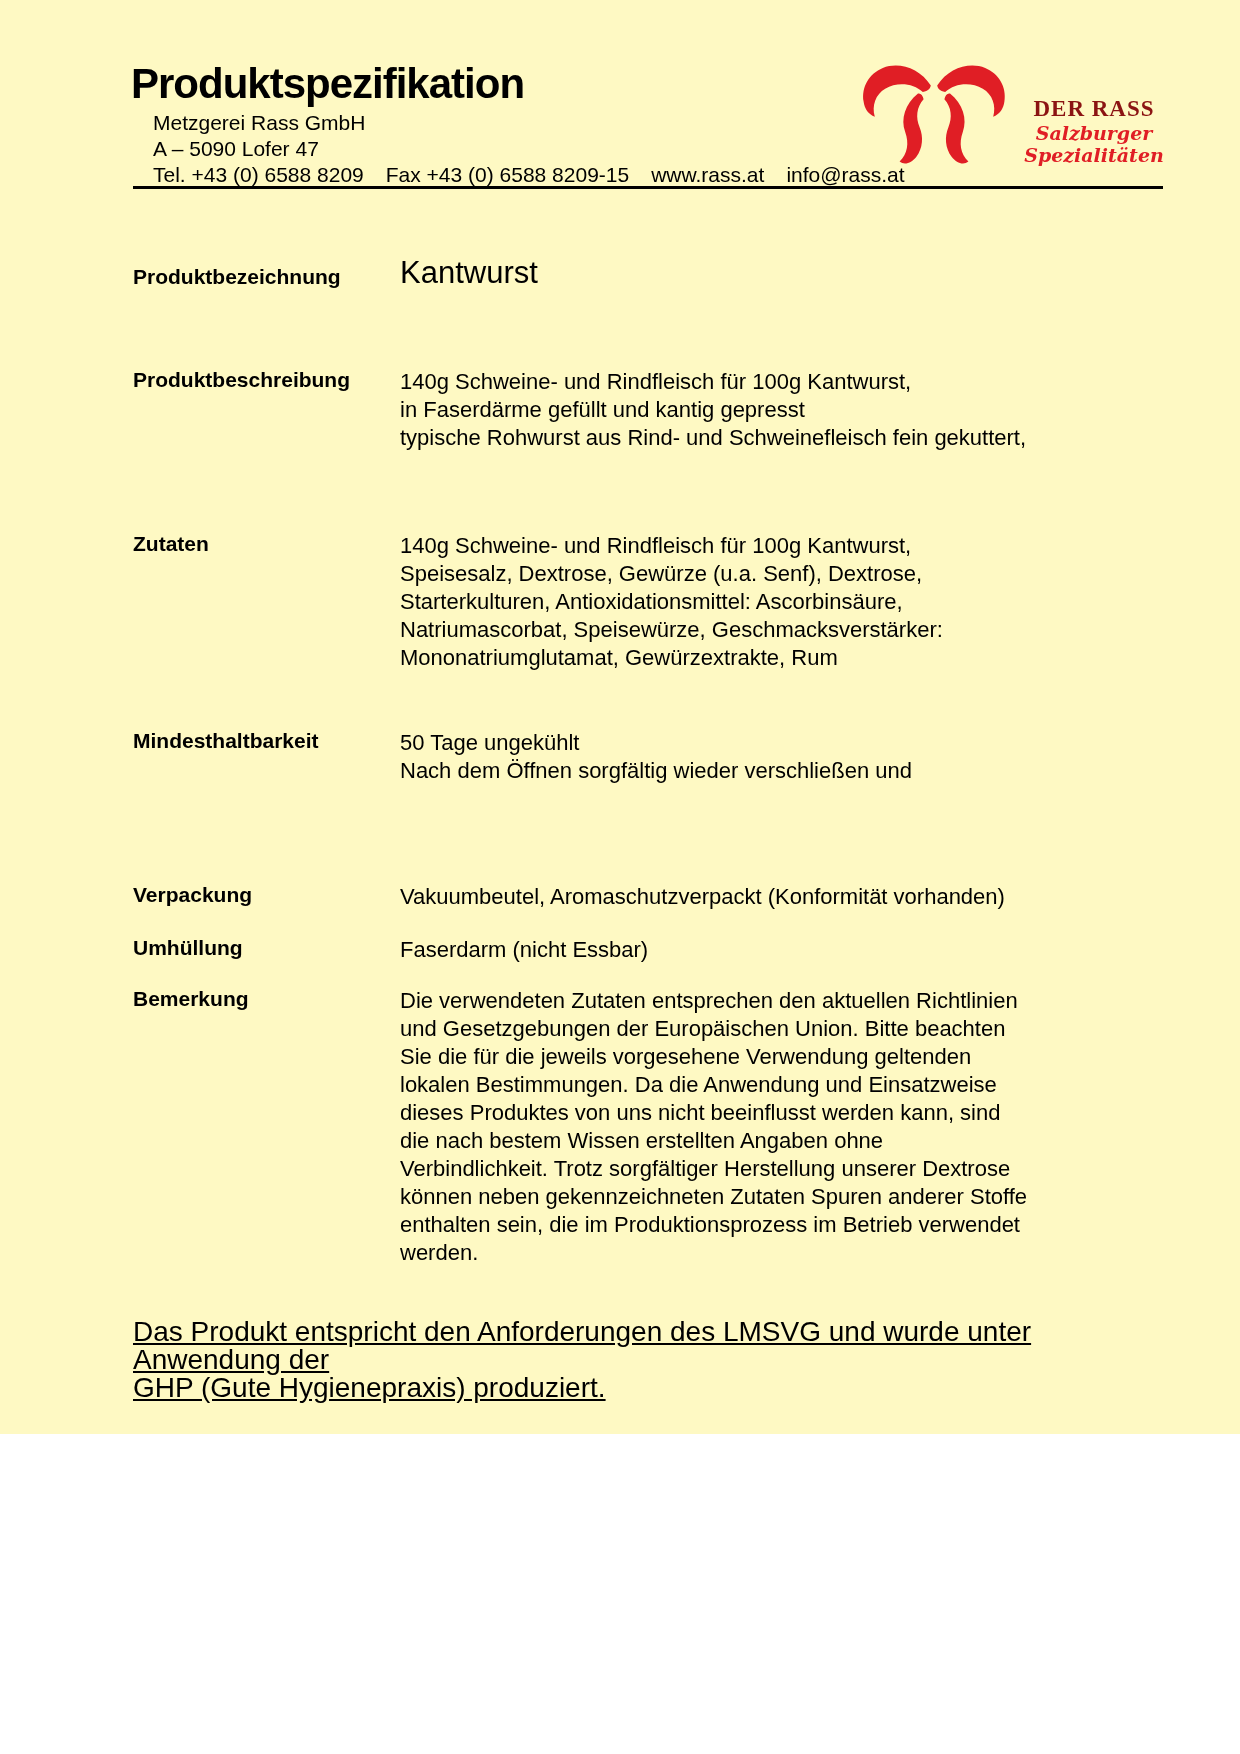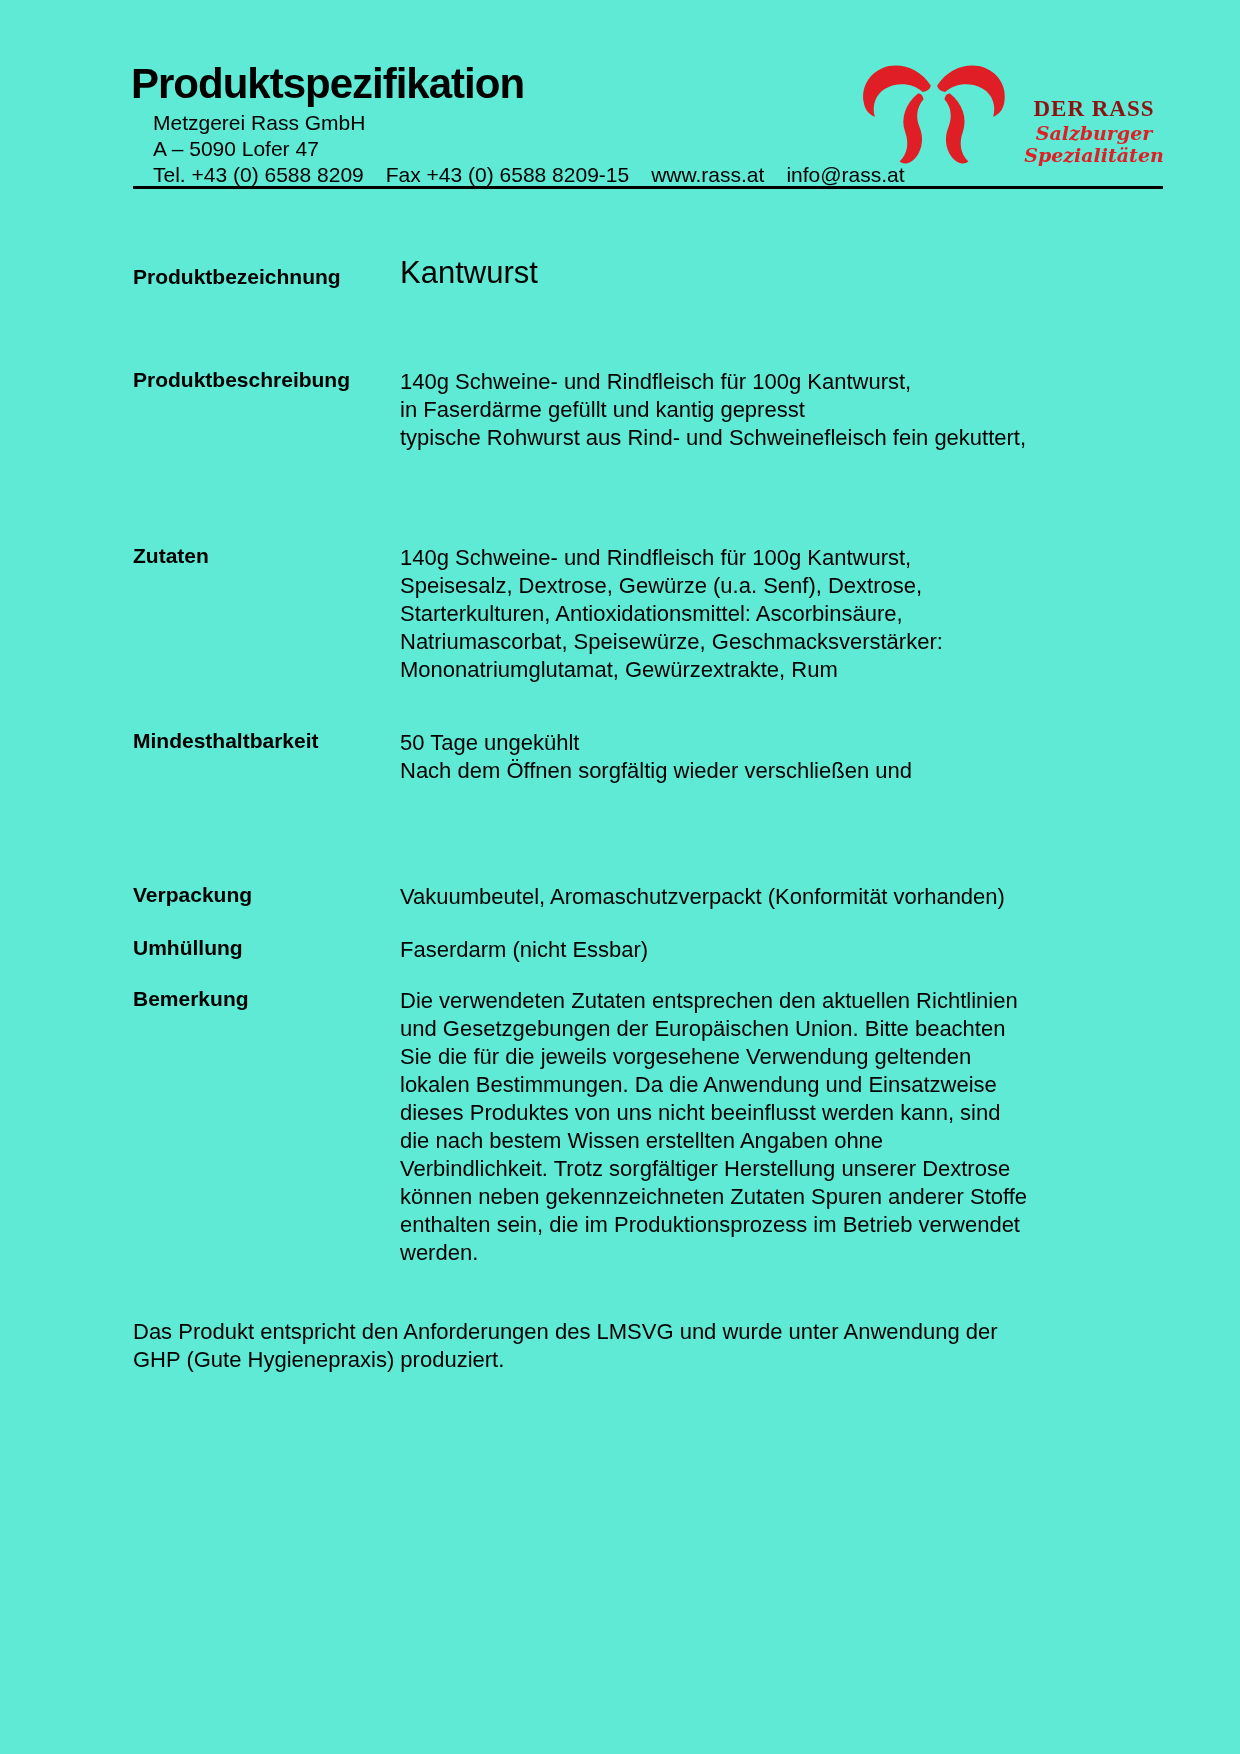--- a/index.html
+++ b/index.html
@@ -1,19 +1,19 @@
 <!DOCTYPE html>
 <html><head>
 <meta charset="utf-8">
 <style>
   html,body{margin:0;padding:0;background:#ffffff;}
   .page{
     position:relative;
-    width:1240px;height:1754px;
-    background:#5eead4;
+    width:1240px;height:1434px;
+    background:#fef9c3;
     font-family:"Liberation Sans", sans-serif;
     color:#000;
     overflow:hidden;
   }
   
   .hdr-title{
     position:absolute;left:131px;top:60px;
     font-size:42px;font-weight:bold;letter-spacing:-1px;
   }
   .hdr-block{
@@ -53,21 +53,21 @@
   }
   .val{
     width:730px;
     font-size:22px;line-height:28px;
   }
   .row-product .lbl{padding-top:9px;}
   .product-name{font-size:31px;line-height:34px;}
   
   .footer{
     position:absolute;left:133px;top:1318px;width:1000px;
-    font-size:22px;line-height:28px;
+    font-size:28px;line-height:28px;text-decoration:underline;
   }
 </style>
 </head>
 <body>
 
 <div class="page">
 
   <div class="hdr-title">Produktspezifikation</div>
 
   <div class="hdr-block">
@@ -101,21 +101,21 @@
 
   <div class="row" style="top:368px">
     <div class="lbl">Produktbeschreibung</div>
     <div class="val">
       <div>140g Schweine- und Rindfleisch für 100g Kantwurst,</div>
       <div>in Faserdärme gefüllt und kantig gepresst</div>
       <div>typische Rohwurst aus Rind- und Schweinefleisch fein gekuttert,</div>
     </div>
   </div>
 
-  <div class="row" style="top:544px">
+  <div class="row" style="top:532px">
     <div class="lbl">Zutaten</div>
     <div class="val">
       <div>140g Schweine- und Rindfleisch für 100g Kantwurst,</div>
       <div>Speisesalz, Dextrose, Gewürze (u.a. Senf), Dextrose,</div>
       <div>Starterkulturen, Antioxidationsmittel: Ascorbinsäure,</div>
       <div>Natriumascorbat, Speisewürze, Geschmacksverstärker:</div>
       <div>Mononatriumglutamat, Gewürzextrakte, Rum</div>
     </div>
   </div>
 

